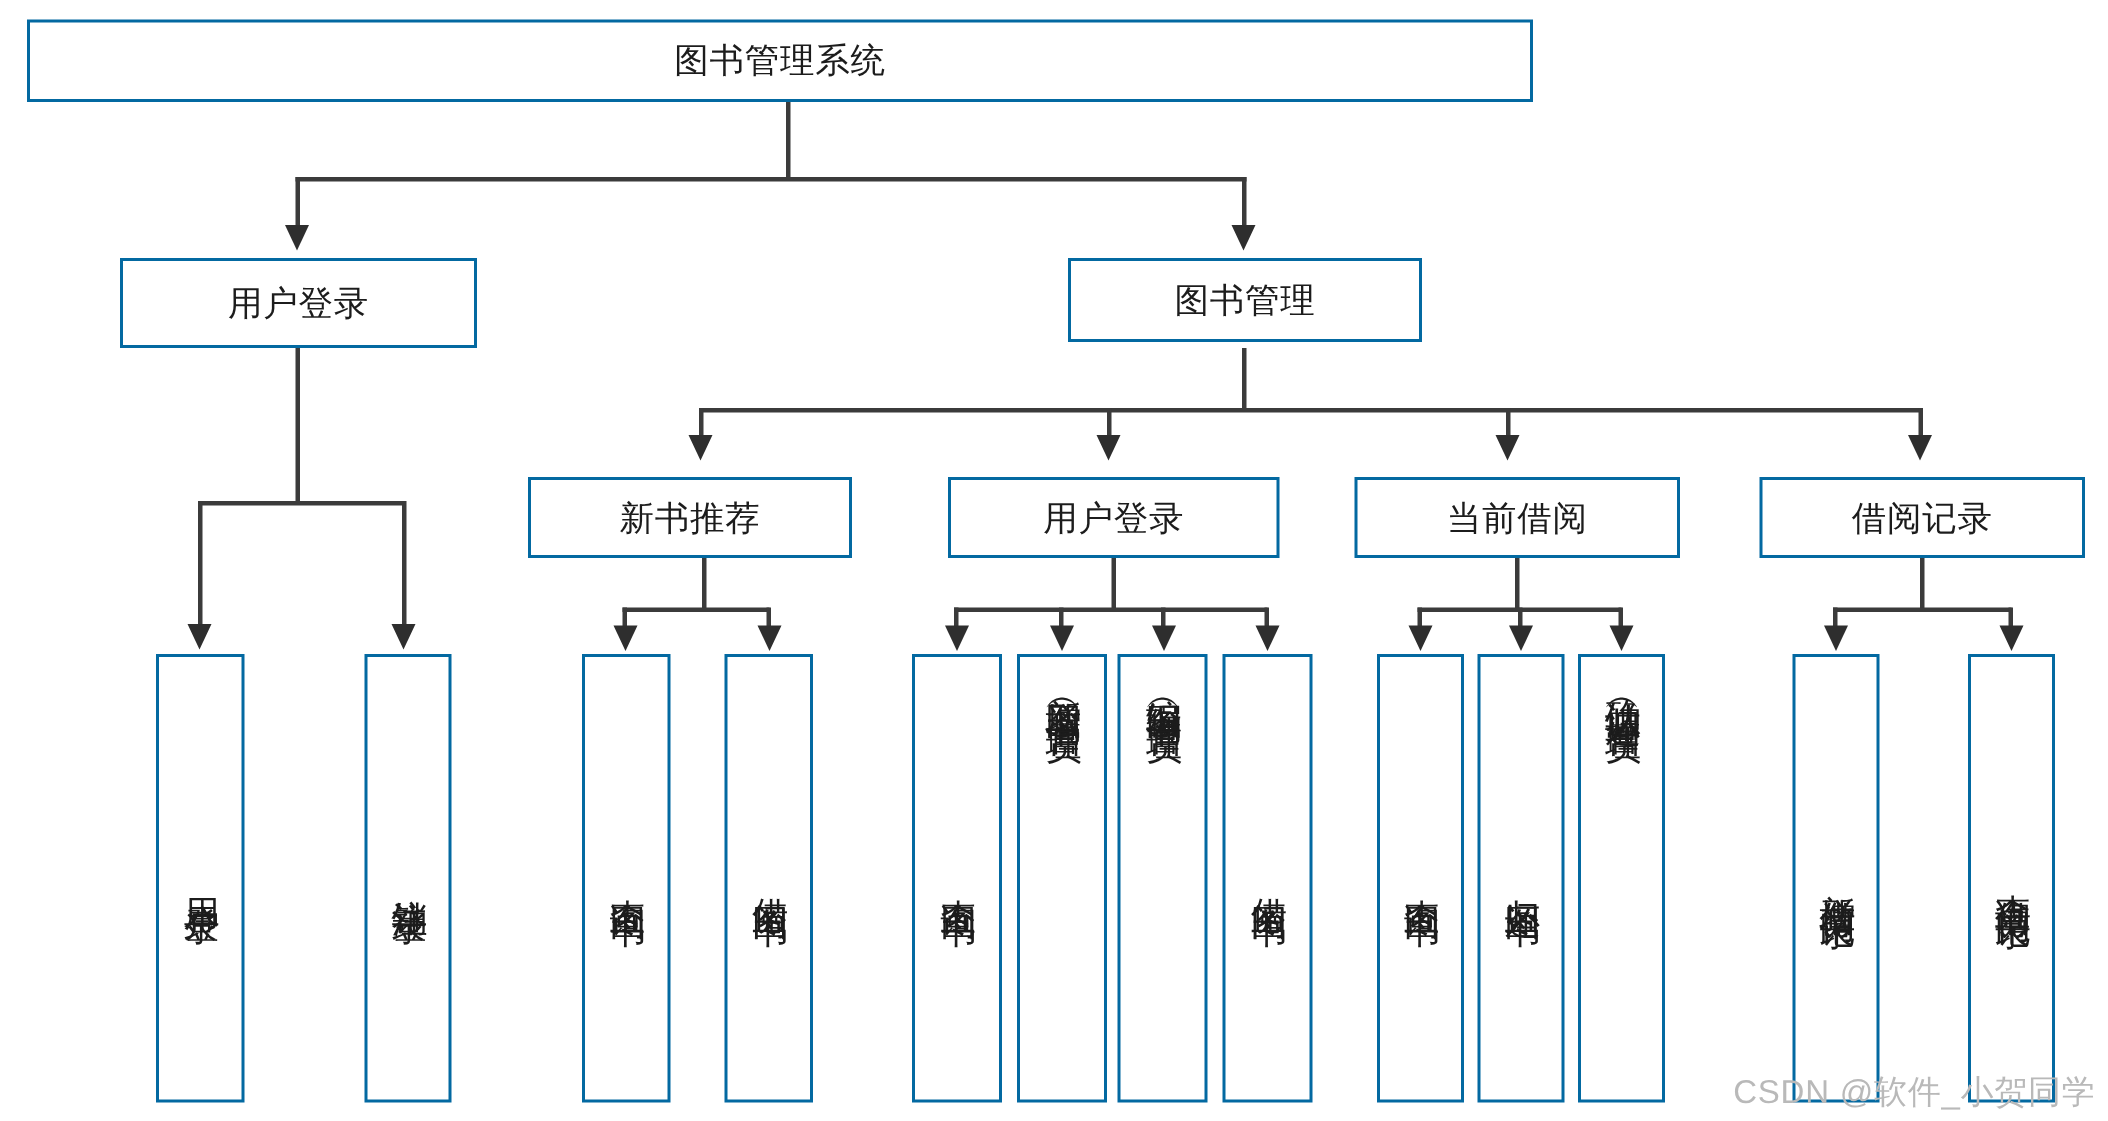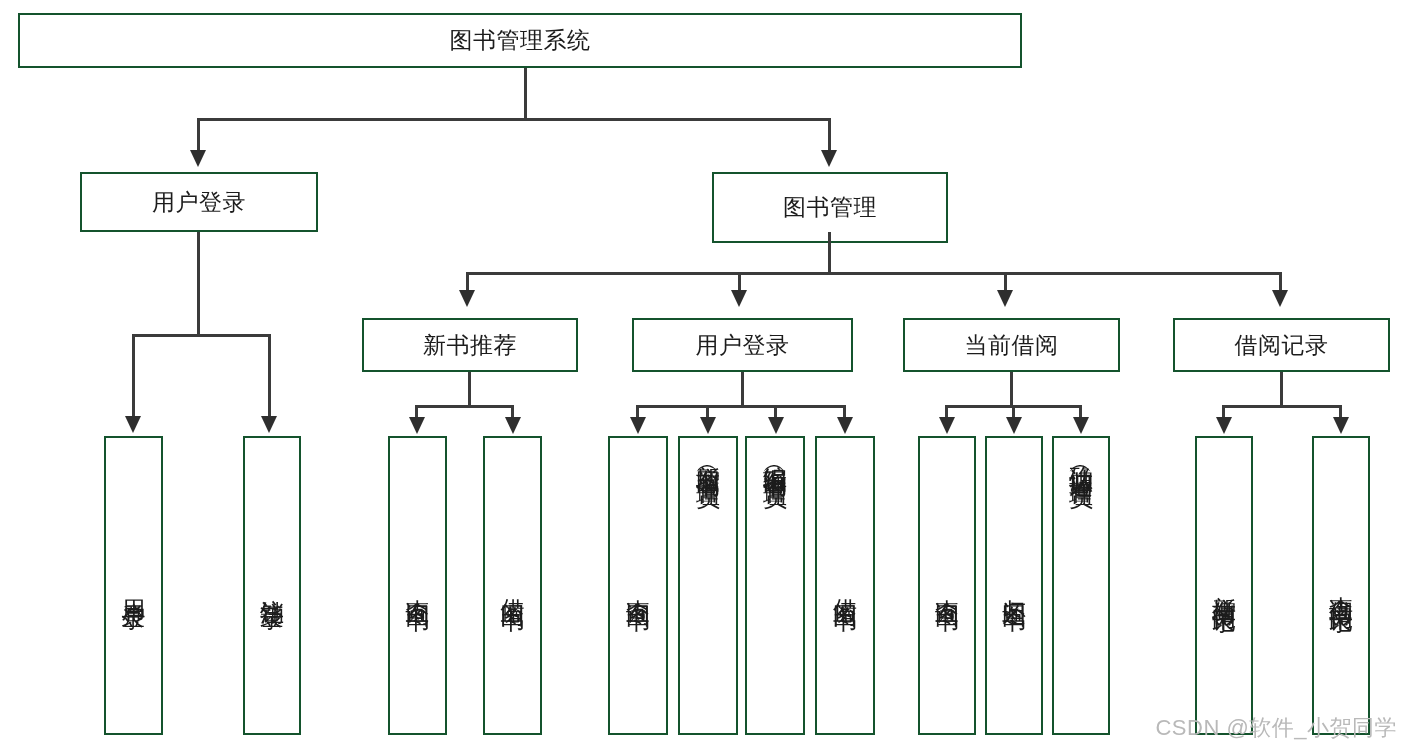--- a/index.html
+++ b/index.html
@@ -15,21 +15,21 @@
     position: relative;
     width: 1405px;
     height: 747px;
     background: #ffffff;
     overflow: hidden;
   }
   .node {
     position: absolute;
     box-sizing: border-box;
     background: #ffffff;
-    border: 2px solid #14532d;
+    border: 2px solid #0369a1;
     display: flex;
     align-items: center;
     justify-content: center;
     color: #1c1c1c;
   }
   .node .label {
     display: block;
     line-height: 1.08;
     letter-spacing: 0.5px;
   }
@@ -88,21 +88,21 @@
   <div class="connector v" style="left:524px; top:68px; width:3px; height:52px;"></div>
   <div class="connector h" style="left:197px; top:118px; width:634px; height:3px;"></div>
   <div class="connector v" style="left:197px; top:118px; width:3px; height:34px;"></div>
   <div class="arrow-head" style="left:190px; top:150px;"></div>
   <div class="connector v" style="left:828px; top:118px; width:3px; height:34px;"></div>
   <div class="arrow-head" style="left:821px; top:150px;"></div>
 
   <div class="node horizontal" style="left:80px; top:172px; width:238px; height:60px;">
     <span class="label">用户登录</span>
   </div>
-  <div class="node horizontal" style="left:712px; top:172px; width:236px; height:71px;">
+  <div class="node horizontal" style="left:712px; top:172px; width:236px; height:56px;">
     <span class="label">图书管理</span>
   </div>
 
   <div class="connector v" style="left:197px; top:232px; width:3px; height:104px;"></div>
   <div class="connector h" style="left:132px; top:334px; width:138px; height:3px;"></div>
   <div class="connector v" style="left:132px; top:334px; width:3px; height:84px;"></div>
   <div class="arrow-head" style="left:125px; top:416px;"></div>
   <div class="connector v" style="left:268px; top:334px; width:3px; height:84px;"></div>
   <div class="arrow-head" style="left:261px; top:416px;"></div>
 
@@ -110,21 +110,21 @@
   <div class="connector h" style="left:466px; top:272px; width:816px; height:3px;"></div>
   <div class="connector v" style="left:466px; top:272px; width:3px; height:20px;"></div>
   <div class="arrow-head" style="left:459px; top:290px;"></div>
   <div class="connector v" style="left:738px; top:272px; width:3px; height:20px;"></div>
   <div class="arrow-head" style="left:731px; top:290px;"></div>
   <div class="connector v" style="left:1004px; top:272px; width:3px; height:20px;"></div>
   <div class="arrow-head" style="left:997px; top:290px;"></div>
   <div class="connector v" style="left:1279px; top:272px; width:3px; height:20px;"></div>
   <div class="arrow-head" style="left:1272px; top:290px;"></div>
 
-  <div class="node horizontal" style="left:362px; top:318px; width:216px; height:54px;">
+  <div class="node horizontal" style="left:352px; top:318px; width:216px; height:54px;">
     <span class="label">新书推荐</span>
   </div>
   <div class="node horizontal" style="left:632px; top:318px; width:221px; height:54px;">
     <span class="label">用户登录</span>
   </div>
   <div class="node horizontal" style="left:903px; top:318px; width:217px; height:54px;">
     <span class="label">当前借阅</span>
   </div>
   <div class="node horizontal" style="left:1173px; top:318px; width:217px; height:54px;">
     <span class="label">借阅记录</span>

